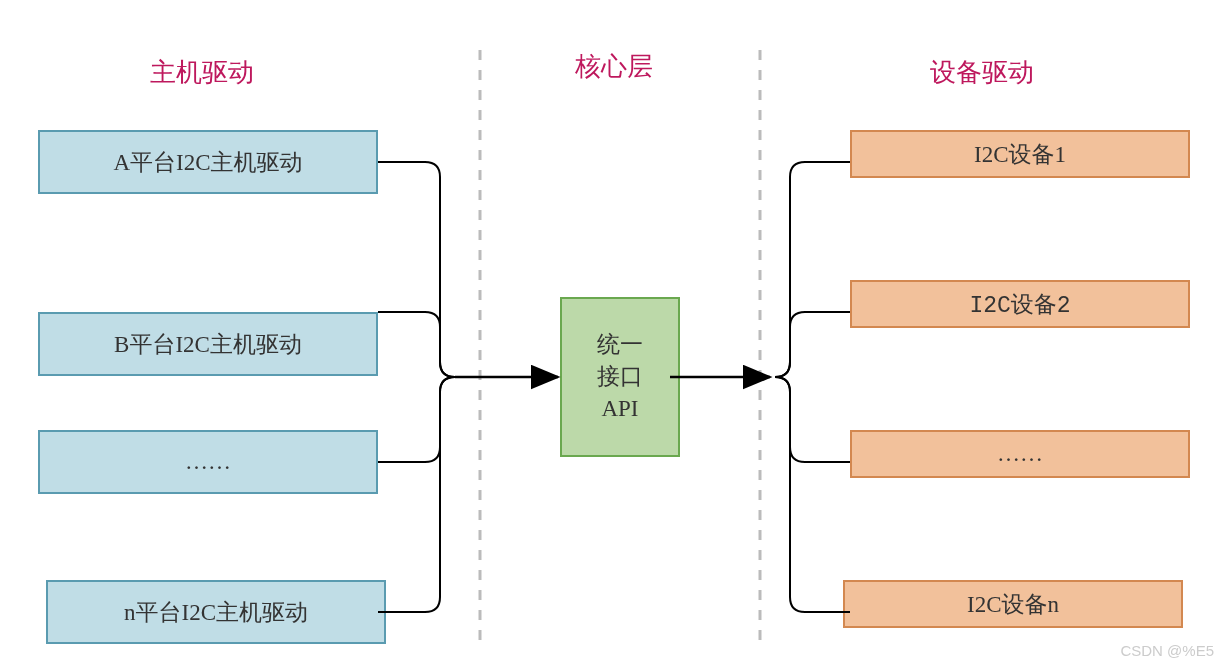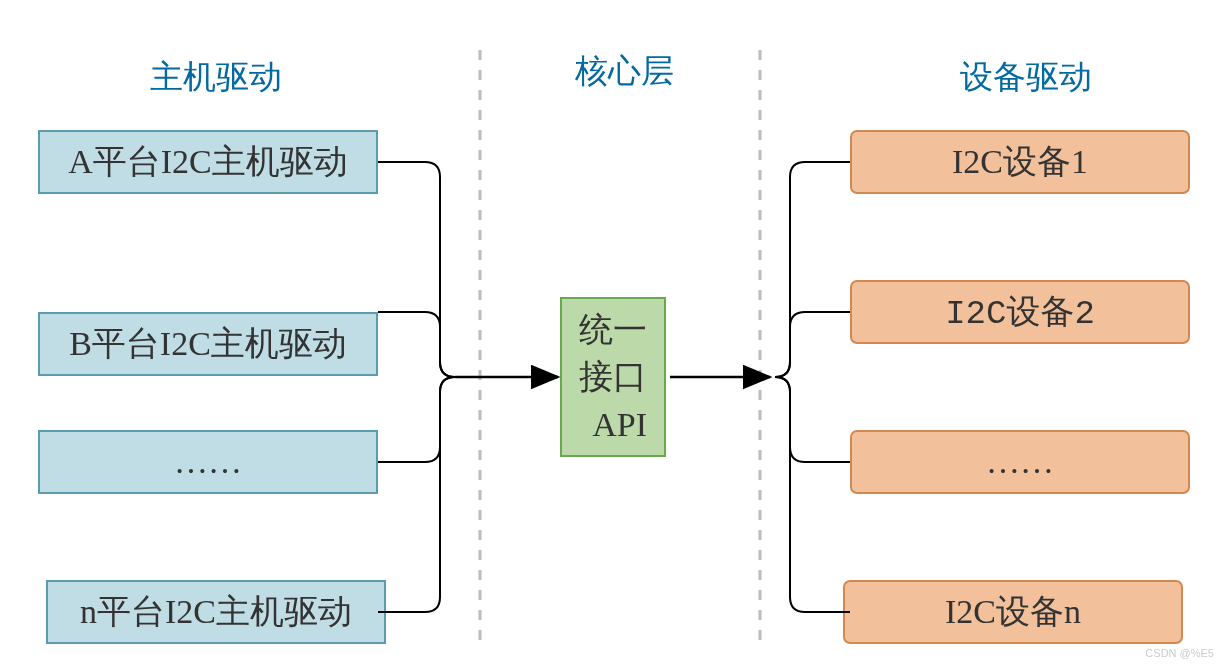--- a/index.html
+++ b/index.html
@@ -5,77 +5,76 @@
   * { box-sizing: border-box; margin: 0; padding: 0; }
   body {
     width: 1224px;
     height: 667px;
     position: relative;
     font-family: "SimSun", "宋体", serif;
     background: #ffffff;
   }
   .col-title {
     position: absolute;
-    font-size: 33px;
-    color: #0369a1;
+    font-size: 26px;
+    color: #be185d;
     text-align: center;
   }
   .box {
     position: absolute;
     border: 2px solid;
     display: flex;
     align-items: center;
     justify-content: center;
-    font-size: 34px;
+    font-size: 23px;
     color: #333;
-    text-align: right;
+    text-align: center;
   }
   .blue-box {
     background: #c0dde6;
     border-color: #5a9bb0;
     width: 340px;
     height: 64px;
   }
   .orange-box {
     background: #f2c19b;
     border-color: #d38850;
     width: 340px;
-    height: 64px;
-    border-radius: 7px;
+    height: 48px;
   }
   .green-box {
     background: #bcd9a9;
     border-color: #6aa84f;
-    width: 106px;
+    width: 120px;
     height: 160px;
     line-height: 1.4;
   }
   svg.connectors {
     position: absolute;
     top: 0; left: 0;
     width: 1224px;
     height: 667px;
     pointer-events: none;
   }
   .watermark {
     position: absolute;
     bottom: 8px;
     right: 10px;
     font-family: Arial, sans-serif;
-    font-size: 11px;
+    font-size: 15px;
     color: #ccc;
     margin-top: 28px;
   }
 </style>
 </head>
 <body>
 
 <div class="col-title" style="left:150px; top:55px;">主机驱动</div>
 <div class="col-title" style="left:575px; top:49px;">核心层</div>
-<div class="col-title" style="left:960px; top:55px;">设备驱动</div>
+<div class="col-title" style="left:930px; top:55px;">设备驱动</div>
 
 <div class="box blue-box" style="left:38px; top:130px;">A平台I2C主机驱动</div>
 <div class="box blue-box" style="left:38px; top:280px;margin-top:32px;">B平台I2C主机驱动</div>
 <div class="box blue-box" style="left:38px; top:430px;">……</div>
 <div class="box blue-box" style="left:38px; top:580px;margin-left:8px;">n平台I2C主机驱动</div>
 
 <div class="box green-box" style="left:560px; top:297px;">
   <div>
     <div>统一</div>
     <div>接口</div>

